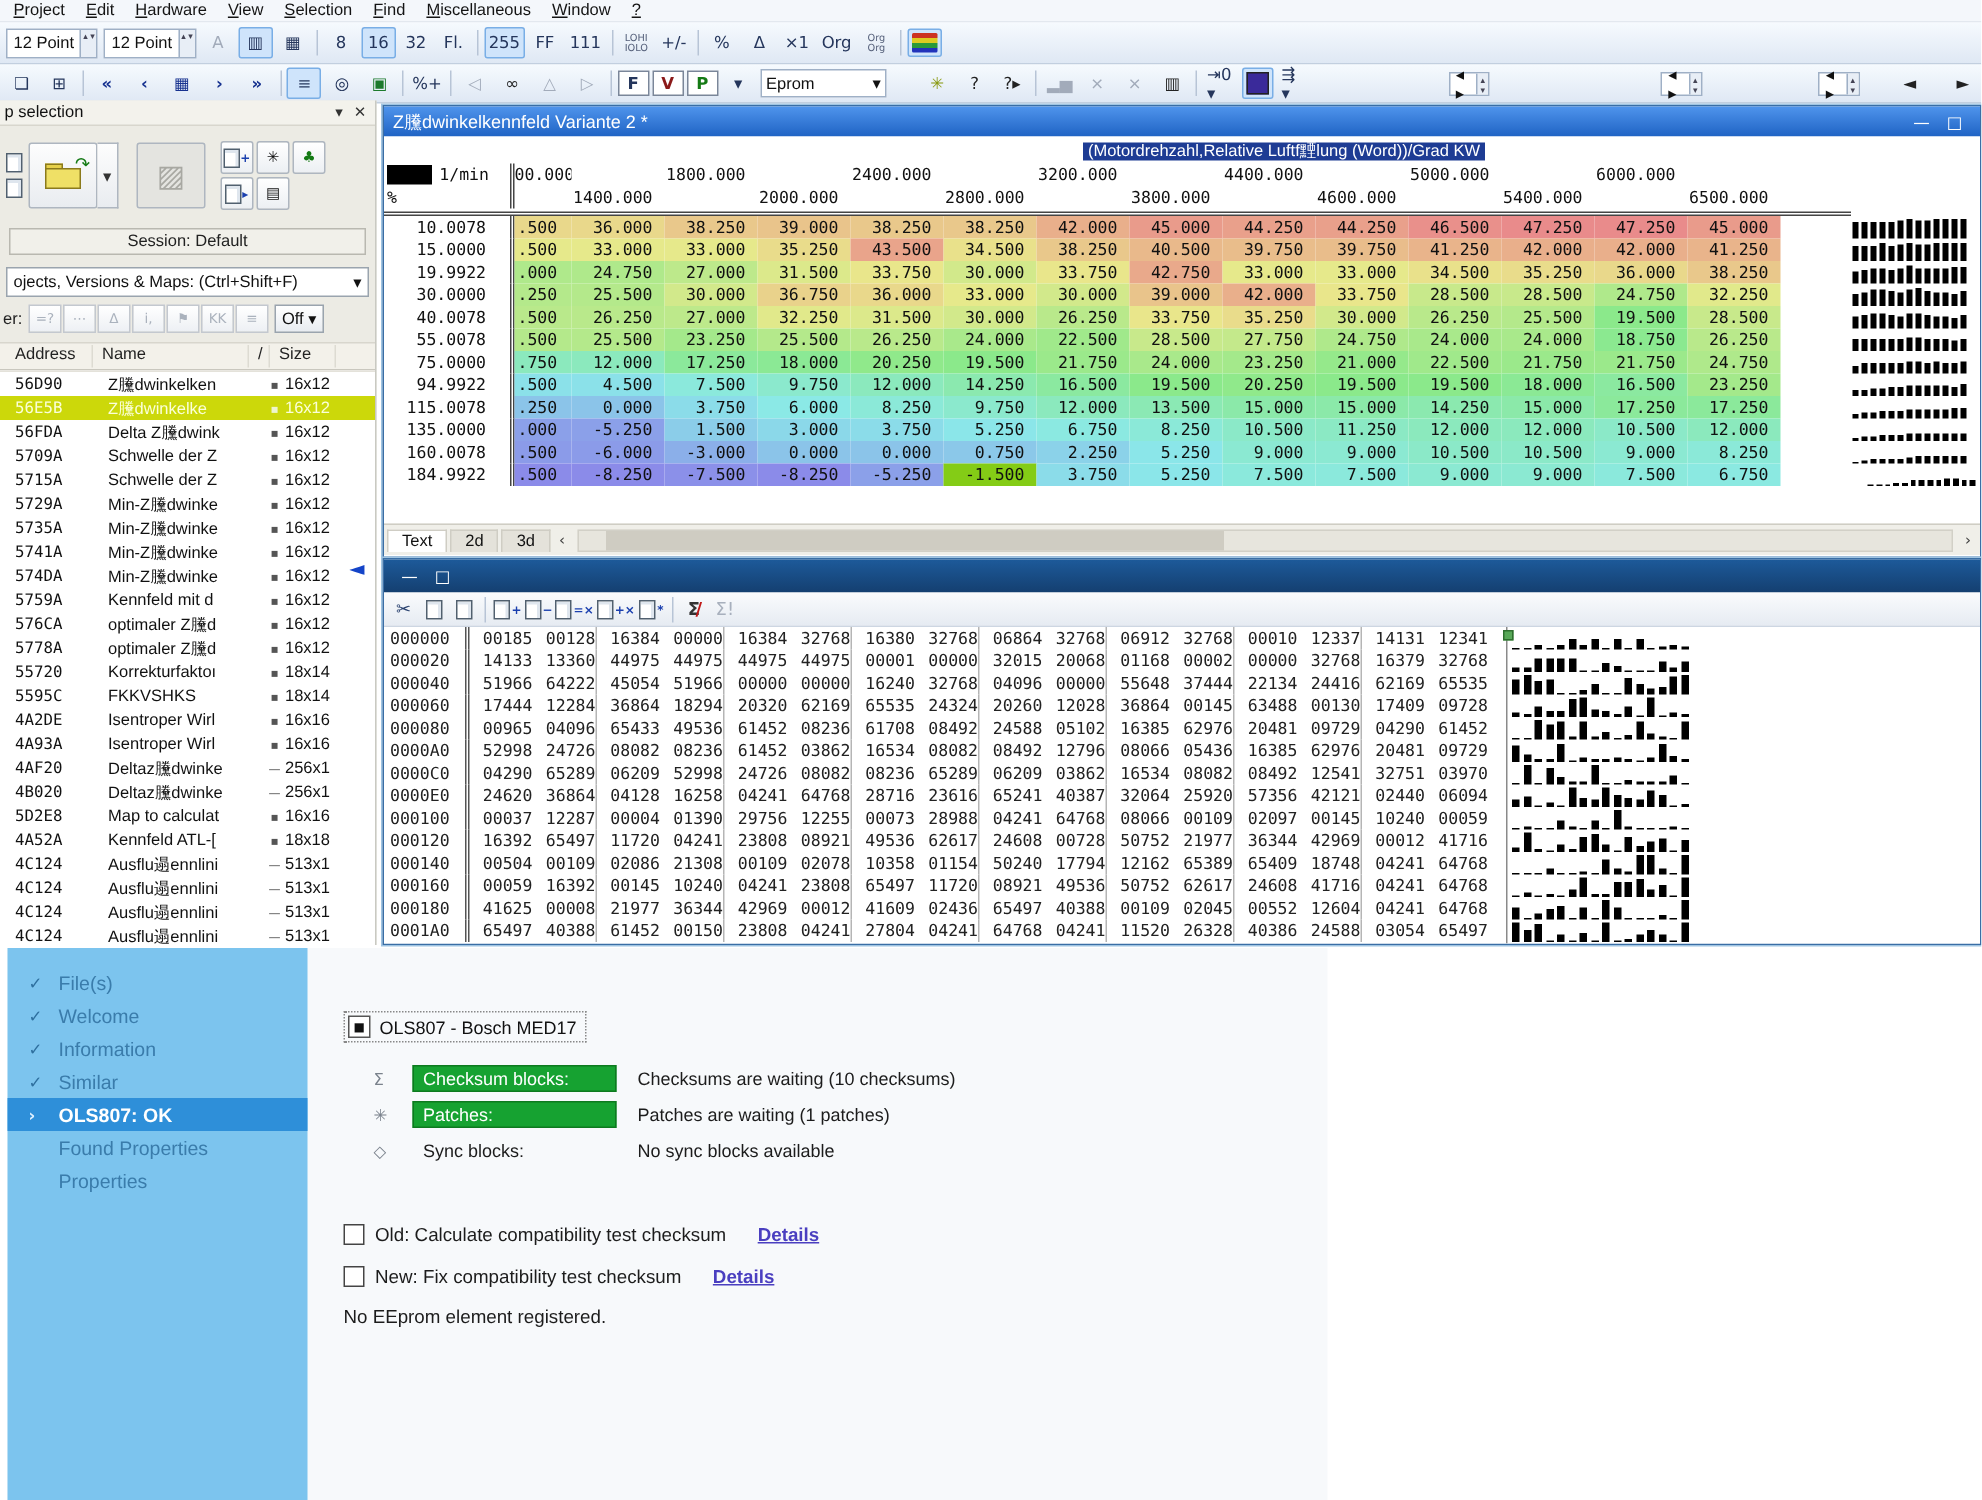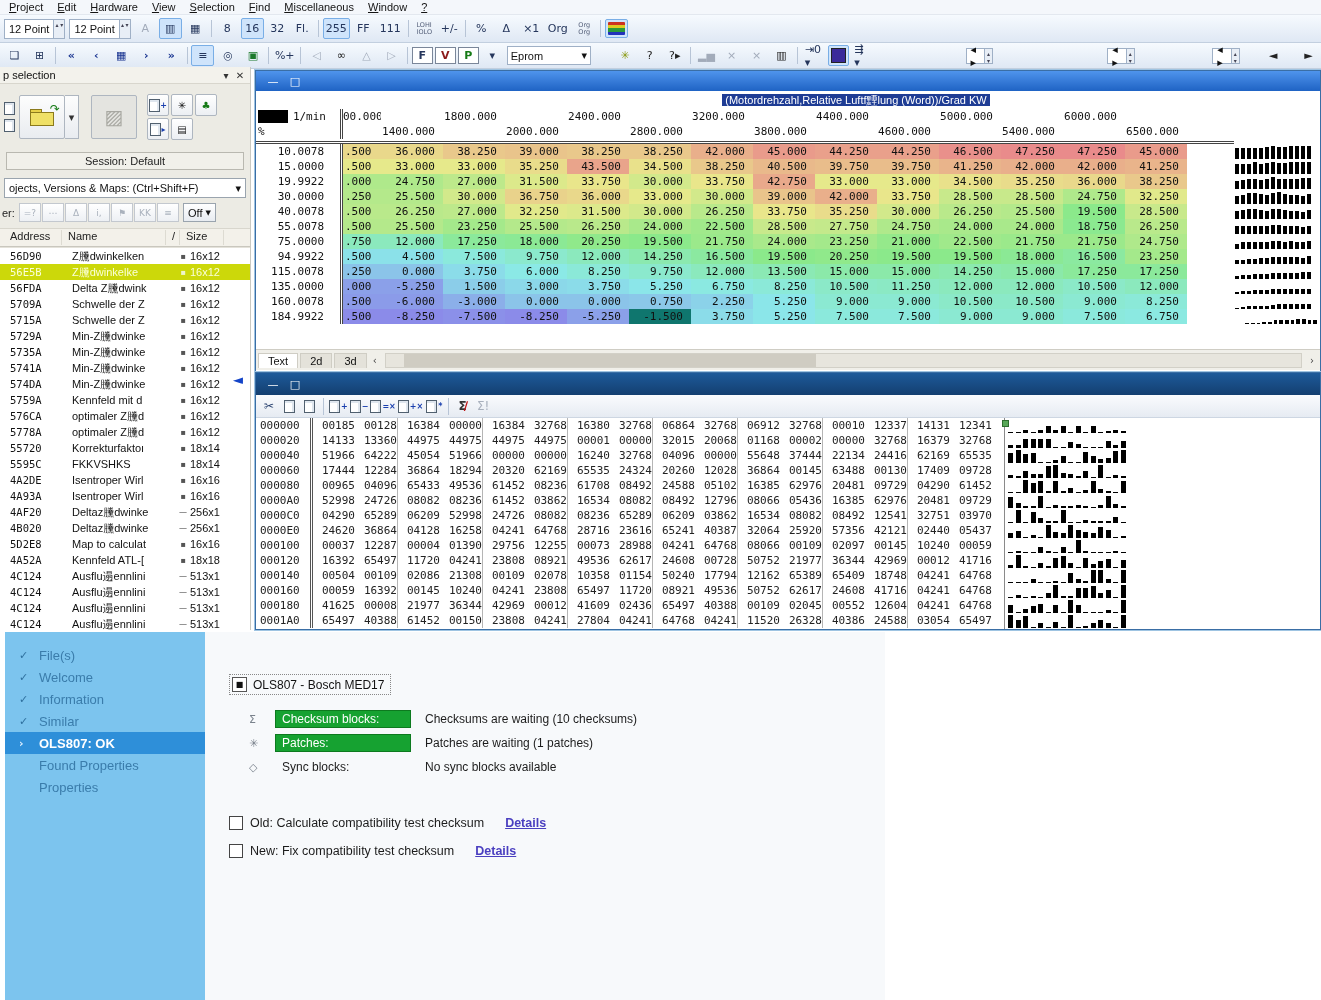--- a/index.html
+++ b/index.html
@@ -485,20 +485,21 @@
         </div>
       </div>
   </div>
   <div class="list-scroll">
     <div class="ls-up">▲</div>
     <div class="ls-thumb"></div>
   </div>
 
   <div class="win mapwin">
     <div class="titlebar map-tbr">
+      <span class="title-text">Z黱dwinkelkennfeld Variante 2 *</span>
       <span class="win-btn">—</span>
       <span class="win-btn">□</span>
     </div>
     <div class="map-content">
       <div class="map-axis-title"><span>(Motordrehzahl,Relative Luftf黫lung (Word))/Grad KW</span></div>
       <div class="map-head" id="mapHead">
           <div class="mh-row">
             <span class="mh-left">
               <span class="blackbox"></span>
               <span class="unit">1/min</span>
@@ -753,21 +754,21 @@
             </span>
           </div>
           <div class="mrow">
             <span class="ycell">184.9922</span>
             <span class="mcells">
               <span class="mcell c0" style="width: 38px; background: rgb(139, 139, 233);">.500</span>
               <span class="mcell" style="width: 62px; background: rgb(139, 139, 233);">-8.250</span>
               <span class="mcell" style="width: 62px; background: rgb(139, 144, 233);">-7.500</span>
               <span class="mcell" style="width: 62px; background: rgb(139, 139, 233);">-8.250</span>
               <span class="mcell" style="width: 62px; background: rgb(139, 160, 233);">-5.250</span>
-              <span class="mcell" style="width: 62px; background: #0f766e;">-1.500</span>
+              <span class="mcell" style="width: 62px; background: #84cc16;">-1.500</span>
               <span class="mcell" style="width: 62px; background: rgb(139, 220, 233);">3.750</span>
               <span class="mcell" style="width: 62px; background: rgb(139, 230, 233);">5.250</span>
               <span class="mcell" style="width: 62px; background: rgb(139, 233, 220);">7.500</span>
               <span class="mcell" style="width: 62px; background: rgb(139, 233, 220);">7.500</span>
               <span class="mcell" style="width: 62px; background: rgb(139, 233, 210);">9.000</span>
               <span class="mcell" style="width: 62px; background: rgb(139, 233, 210);">9.000</span>
               <span class="mcell" style="width: 62px; background: rgb(139, 233, 220);">7.500</span>
               <span class="mcell" style="width: 62px; background: rgb(139, 233, 225);">6.750</span>
             </span>
           </div>
@@ -1425,21 +1426,21 @@
             <span class="h-grp">
               <span class="h-val">32064</span>
               <span class="h-val">25920</span>
             </span>
             <span class="h-grp">
               <span class="h-val">57356</span>
               <span class="h-val">42121</span>
             </span>
             <span class="h-grp last">
               <span class="h-val">02440</span>
-              <span class="h-val">05437</span>
+              <span class="h-val">06094</span>
             </span>
           </span>
           <span class="h-bars">
             <span class="hbar" style="height: 5px;"></span>
             <span class="hbar" style="height: 7px;"></span>
             <span class="hbar" style="height: 1px;"></span>
             <span class="hbar" style="height: 3px;"></span>
             <span class="hbar" style="height: 1px;"></span>
             <span class="hbar" style="height: 13px;"></span>
             <span class="hbar" style="height: 6px;"></span>
@@ -1845,17 +1846,18 @@
             <span class="cb"></span>
             <span>Old: Calculate compatibility test checksum</span>
             <span class="dlink">Details</span>
           </div>
           <div class="crow">
             <span class="cb"></span>
             <span>New: Fix compatibility test checksum</span>
             <span class="dlink">Details</span>
           </div>
         </div>
+      <div class="wiz-footer">No EEprom element registered.</div>
     </div>
   </div>
 
   <div class="dock-arrow">◄</div>
 </div>
 
 </body></html>

